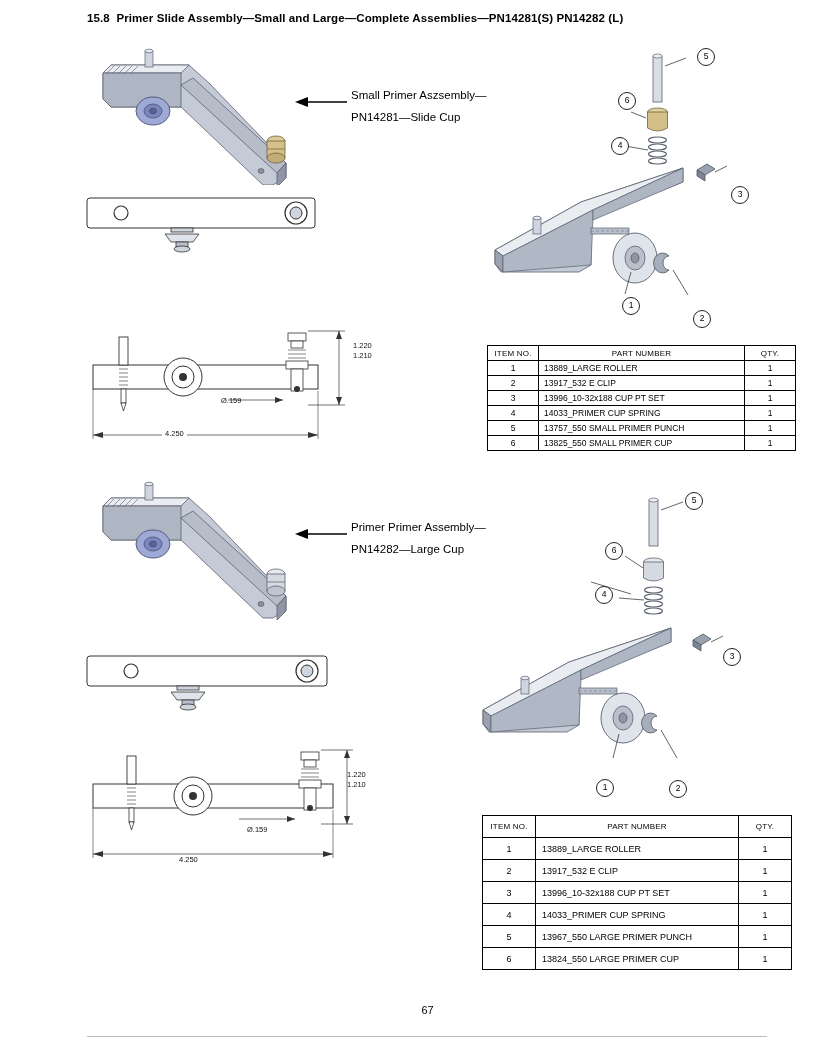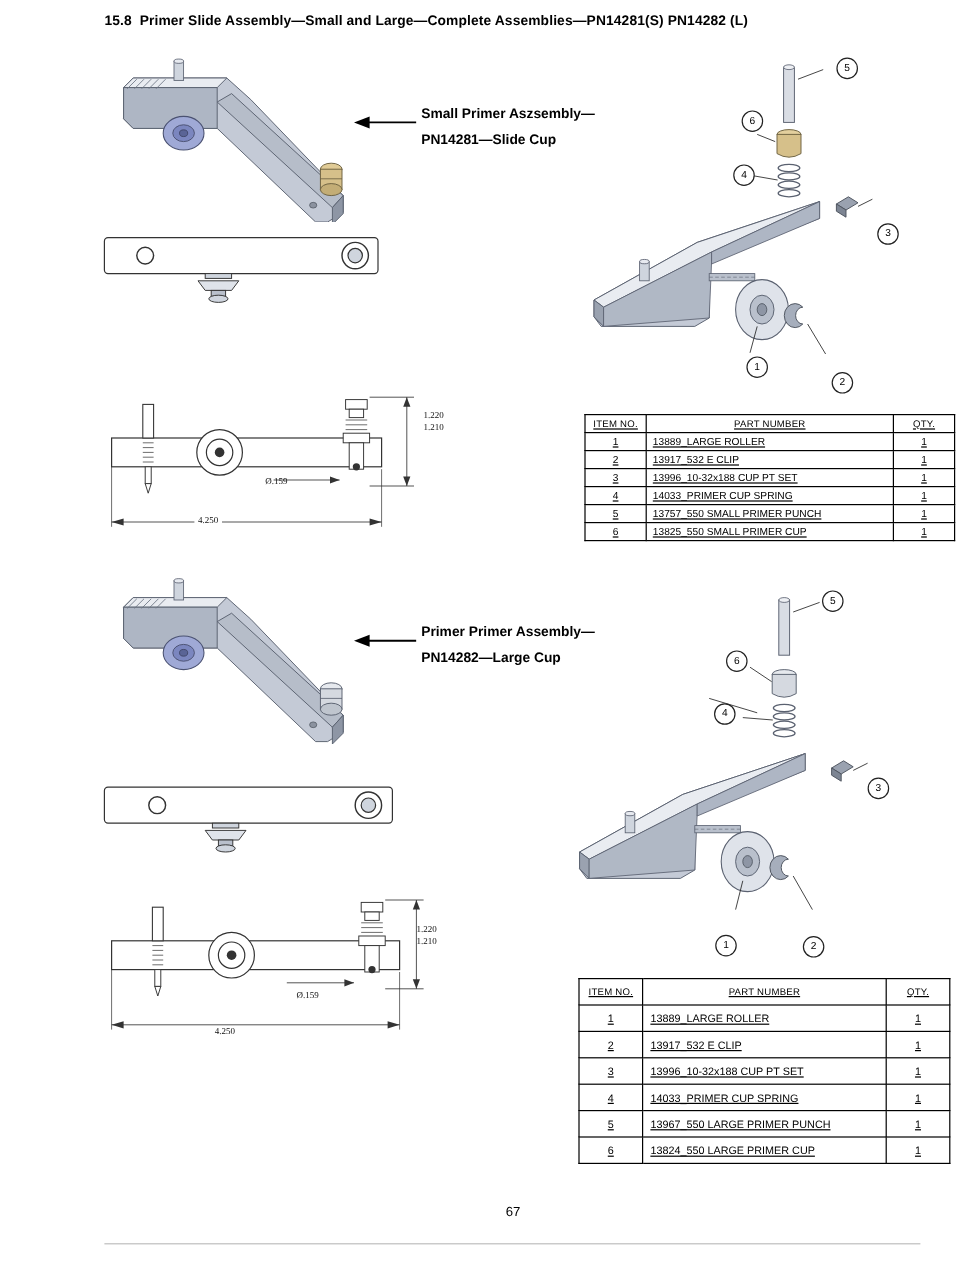--- a/index.html
+++ b/index.html
@@ -1,46 +1,46 @@
 <!DOCTYPE html>
 <html><head>
 <meta charset="utf-8">
 <style>
   html,body{margin:0;padding:0;background:#fff;}
   body{width:813px;height:1057px;position:relative;font-family:"Liberation Sans",sans-serif;color:#000;overflow:hidden;}
   .page{position:absolute;left:0;top:0;width:813px;height:1057px;margin-left:21px;}
 
   .section-title{position:absolute;left:66px;top:12px;font-size:11.5px;font-weight:bold;letter-spacing:0.1px;white-space:nowrap;}
 
-  .callout{position:absolute;font-size:11.5px;font-weight:bold;line-height:22px;white-space:nowrap;}
+  .callout{position:absolute;font-size:11.5px;font-weight:normal;line-height:22px;white-space:nowrap;}
   .callout .l2{display:block;}
 
   
   .arrow-left{position:absolute;width:48px;height:12px;}
   .arrow-left svg{display:block;}
 
   
   table.parts{position:absolute;border-collapse:collapse;background:#fff;}
-  table.parts td,table.parts th{border:1px solid #000;font-size:8.5px;text-align:center;padding:0;height:14px;font-weight:normal;text-decoration:underline;}
+  table.parts td,table.parts th{border:1px solid #000;font-size:8.5px;text-align:center;padding:0;height:14px;font-weight:normal;}
   table.parts thead th{font-size:8px;letter-spacing:.2px;}
   table.parts .c-item{width:50px;}
   table.parts .c-part{width:200px;text-align:left;padding-left:5px;}
   table.parts .c-qty{width:50px;}
   table.parts thead .c-part{text-align:center;padding-left:0;}
 
   table.parts2 td,table.parts2 th{height:21px;font-size:9px;}
   table.parts2 .c-item{width:52px;}
   table.parts2 .c-part{width:196px;text-align:left;padding-left:6px;}
   table.parts2 .c-qty{width:52px;}
   table.parts2 thead .c-part{text-align:center;padding-left:0;}
 
   
   .bub{position:absolute;width:16px;height:16px;border:1px solid #222;border-radius:50%;font-size:8.5px;line-height:15px;text-align:center;background:#fff;}
 
-  .dim{position:absolute;font-size:7.5px;color:#111;white-space:nowrap;font-family:Liberation Serif, serif;}
+  .dim{position:absolute;font-size:7.5px;color:#111;white-space:nowrap;}
 
   .footer-rule{position:absolute;left:66px;top:1036px;width:680px;height:1px;background:#bdbdbd;}
   .page-num{position:absolute;left:0;top:1004px;width:813px;text-align:center;font-size:11px;}
 
   svg.draw{position:absolute;display:block;}
 </style>
 </head>
 <body>
 
 <div class="page">

